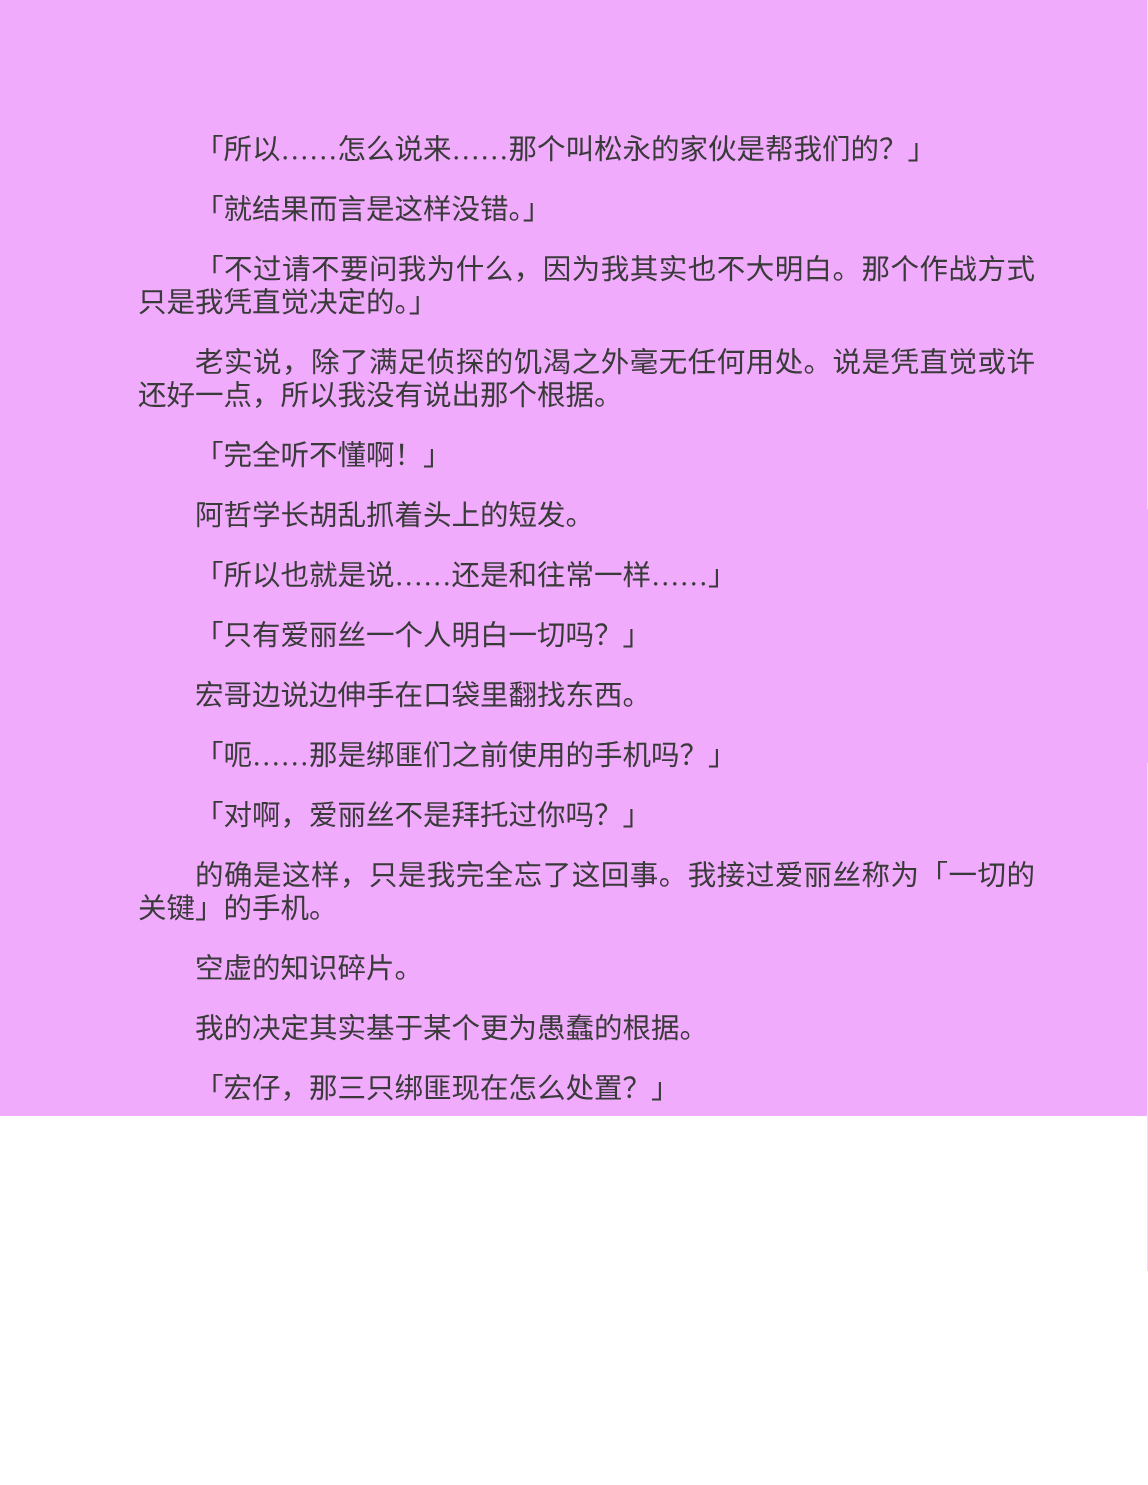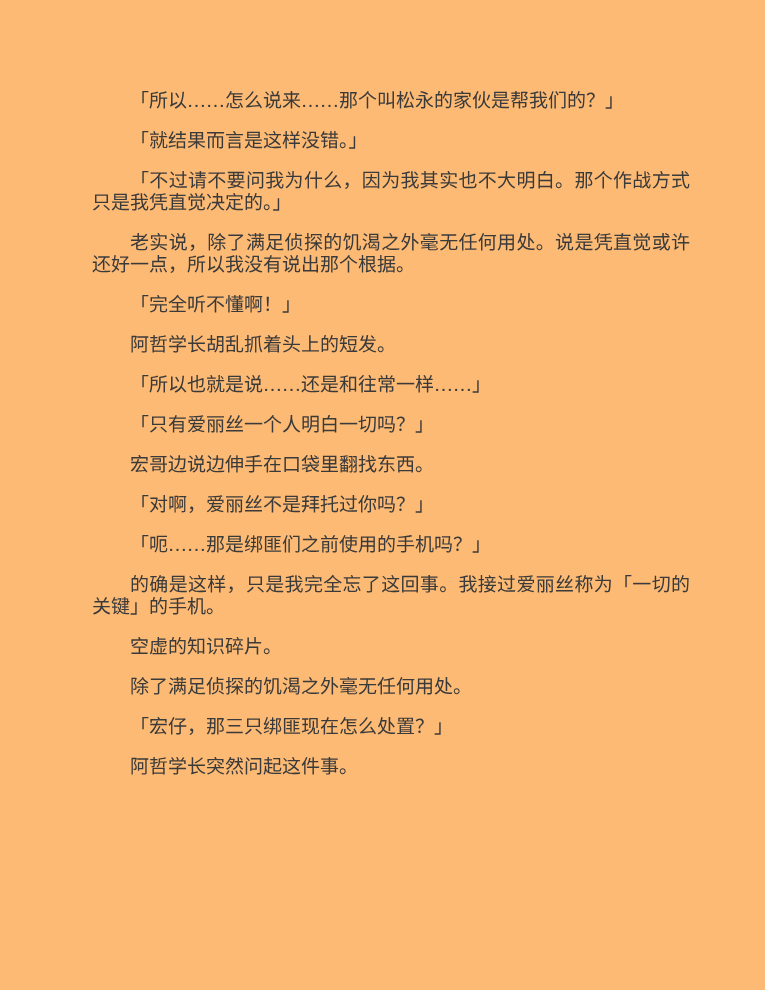--- a/index.html
+++ b/index.html
@@ -3,22 +3,22 @@
 <meta charset="utf-8">
 <style>
   html, body {
     margin: 0;
     padding: 0;
     background: #ffffff;
   }
   .page {
     position: relative;
     width: 765px;
-    height: 990px;
-    background: #fdba74;
+    height: 744px;
+    background: #f0abfc;
     overflow: hidden;
   }
   .content {
     box-sizing: content-box;
     width: 598px;
     padding: 90px 75px 0 92px;
   }
   .content p {
     margin: 0 0 18px 0;
     font-family: "Liberation Serif", "DejaVu Serif", serif;
@@ -37,21 +37,21 @@
   <div class="content">
     <p>「所以……怎么说来……那个叫松永的家伙是帮我们的？」</p>
     <p>「就结果而言是这样没错。」</p>
     <p>「不过请不要问我为什么，因为我其实也不大明白。那个作战方式只是我凭直觉决定的。」</p>
     <p>老实说，除了满足侦探的饥渴之外毫无任何用处。说是凭直觉或许还好一点，所以我没有说出那个根据。</p>
     <p>「完全听不懂啊！」</p>
     <p>阿哲学长胡乱抓着头上的短发。</p>
     <p>「所以也就是说……还是和往常一样……」</p>
     <p>「只有爱丽丝一个人明白一切吗？」</p>
     <p>宏哥边说边伸手在口袋里翻找东西。</p>
+    <p>「呃……那是绑匪们之前使用的手机吗？」</p>
     <p>「对啊，爱丽丝不是拜托过你吗？」</p>
-    <p>「呃……那是绑匪们之前使用的手机吗？」</p>
     <p>的确是这样，只是我完全忘了这回事。我接过爱丽丝称为「一切的关键」的手机。</p>
     <p>空虚的知识碎片。</p>
-    <p>除了满足侦探的饥渴之外毫无任何用处。</p>
+    <p>我的决定其实基于某个更为愚蠢的根据。</p>
     <p>「宏仔，那三只绑匪现在怎么处置？」</p>
     <p>阿哲学长突然问起这件事。</p>
   </div>
 </div>
 
 </body></html>

